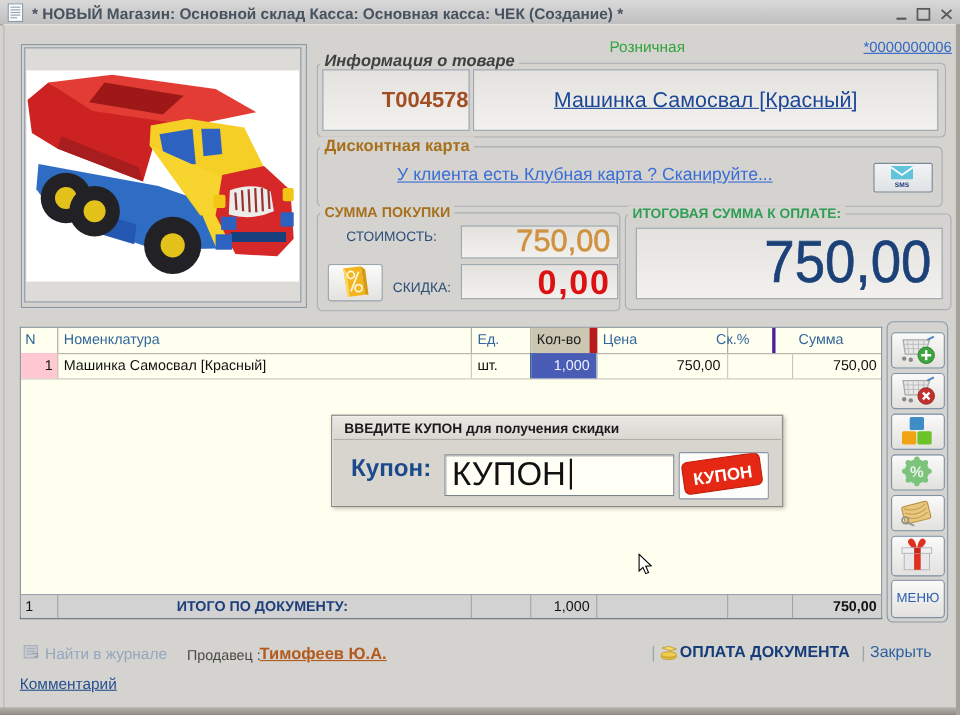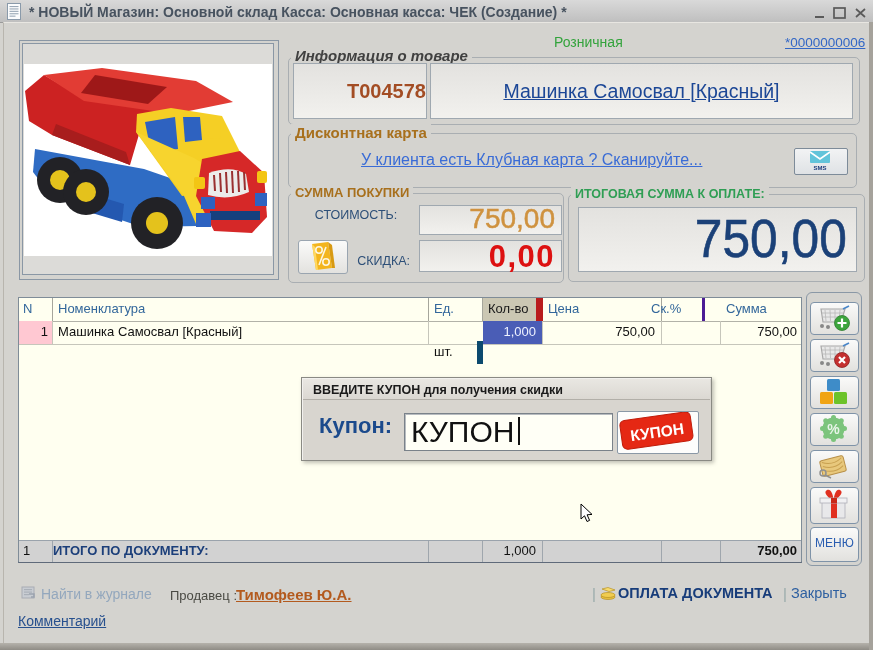--- a/index.html
+++ b/index.html
@@ -153,30 +153,30 @@
     <div class="abs" style="left:410px;top:0;width:54px;height:23px;border-right:1px solid #a6a69c;box-sizing:border-box;line-height:22px;padding-left:5px;">Ед.</div>
     <div class="abs" style="left:464px;top:0;width:60px;height:23px;border-right:7px solid #b91c1c;box-sizing:border-box;line-height:22px;padding-left:5px;background:#cbc7b3;color:#1a1a1a;">Кол-во</div>
     <div class="abs" style="left:524px;top:0;width:119px;height:23px;border-right:1px solid #a6a69c;box-sizing:border-box;line-height:22px;padding-left:5px;">Цена</div>
     <div class="abs" style="left:608px;top:0;width:59px;height:23px;border-right:3px solid #4c1d95;box-sizing:border-box;line-height:22px;padding-left:5px;margin-left:19px;">Ск.%</div>
     <div class="abs" style="left:702px;top:0;width:80px;height:23px;box-sizing:border-box;line-height:22px;padding-left:5px;">Сумма</div>
   </div>
 
   <div class="abs" style="left:0;top:23px;width:782px;height:23px;border-bottom:1px solid #c6c6bb;color:#111;">
     <div class="abs" style="left:0;top:0;width:34px;height:23px;border-right:1px solid #c6c6bb;box-sizing:border-box;line-height:22px;text-align:right;padding-right:4px;background:#ffc8d2;">1</div>
     <div class="abs" style="left:34px;top:0;width:376px;height:23px;border-right:1px solid #c6c6bb;box-sizing:border-box;line-height:22px;padding-left:5px;">Машинка Самосвал [Красный]</div>
-    <div class="abs" style="left:410px;top:0;width:54px;height:23px;border-right:6px solid #0c4a6e;box-sizing:border-box;line-height:22px;padding-left:5px;margin-top:20px;">шт.</div>
+    <div class="abs" style="left:410px;top:0;width:54px;height:23px;border-right:1px solid #0c4a6e;box-sizing:border-box;line-height:22px;padding-left:5px;">шт.</div>
     <div class="abs" style="left:464px;top:0;width:60px;height:23px;border-right:1px solid #c6c6bb;box-sizing:border-box;line-height:22px;text-align:right;padding-right:6px;background:#4a5db6;color:#eef2ff;">1,000</div>
     <div class="abs" style="left:524px;top:0;width:119px;height:23px;border-right:1px solid #c6c6bb;box-sizing:border-box;line-height:22px;text-align:right;padding-right:6px;">750,00</div>
     <div class="abs" style="left:643px;top:0;width:59px;height:23px;border-right:1px solid #c6c6bb;box-sizing:border-box;line-height:22px;"></div>
     <div class="abs" style="left:702px;top:0;width:80px;height:23px;box-sizing:border-box;line-height:22px;text-align:right;padding-right:4px;">750,00</div>
   </div>
 
   <div class="abs" style="left:0;top:242px;width:782px;height:21px;border-top:1px solid #9aa3ac;background:#d2d2d2;color:#1c3f7a;">
     <div class="abs" style="left:0;top:0;width:34px;height:21px;border-right:1px solid #9fa6ad;box-sizing:border-box;line-height:20px;padding-left:4px;color:#111;">1</div>
-    <div class="abs" style="left:34px;top:0;width:376px;height:21px;border-right:1px solid #9fa6ad;box-sizing:border-box;line-height:20px;text-align:left;padding-right:4px;font-weight:bold;">ИТОГО ПО ДОКУМЕНТУ:</div>
+    <div class="abs" style="left:34px;top:0;width:376px;height:21px;border-right:1px solid #9fa6ad;box-sizing:border-box;line-height:20px;text-align:center;padding-right:4px;font-weight:bold;">ИТОГО ПО ДОКУМЕНТУ:</div>
     <div class="abs" style="left:410px;top:0;width:54px;height:21px;border-right:1px solid #9fa6ad;box-sizing:border-box;"></div>
     <div class="abs" style="left:464px;top:0;width:60px;height:21px;border-right:1px solid #9fa6ad;box-sizing:border-box;line-height:20px;text-align:right;padding-right:6px;color:#111;">1,000</div>
     <div class="abs" style="left:524px;top:0;width:119px;height:21px;border-right:1px solid #9fa6ad;box-sizing:border-box;"></div>
     <div class="abs" style="left:643px;top:0;width:59px;height:21px;border-right:1px solid #9fa6ad;box-sizing:border-box;"></div>
     <div class="abs" style="left:702px;top:0;width:80px;height:21px;box-sizing:border-box;line-height:20px;text-align:right;padding-right:4px;font-weight:bold;color:#111;">750,00</div>
   </div>
 </div>
 
 <div class="abs" style="left:301px;top:377px;width:409px;height:82px;background:#d8d5cf;border:1px solid #8a8a84;box-shadow:inset 1px 1px 0 #f2f1ee, 2px 2px 4px rgba(0,0,0,0.25);">
   <div class="abs" style="left:1px;top:1px;width:407px;height:20px;background:linear-gradient(#e9e7e2,#dbd8d2);border-bottom:1px solid #b2afa8;">

